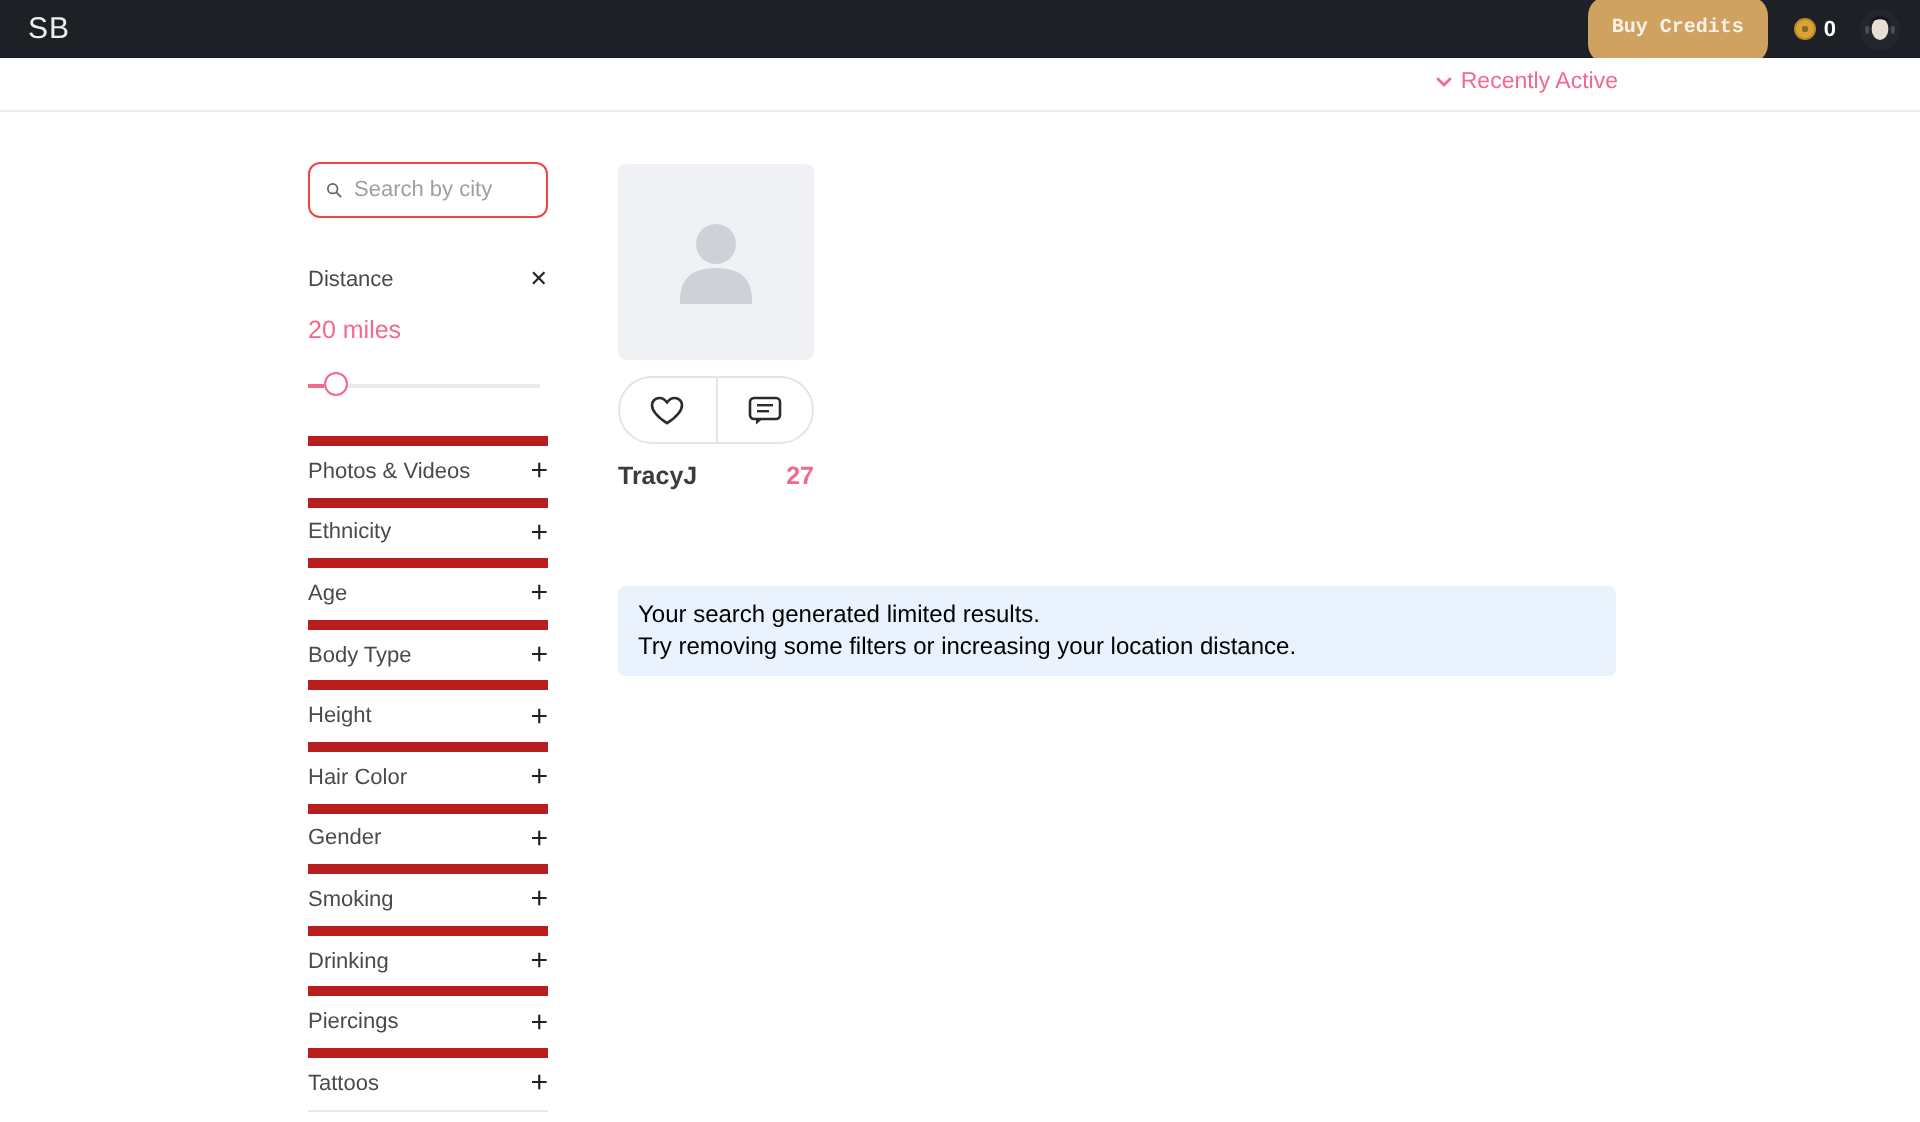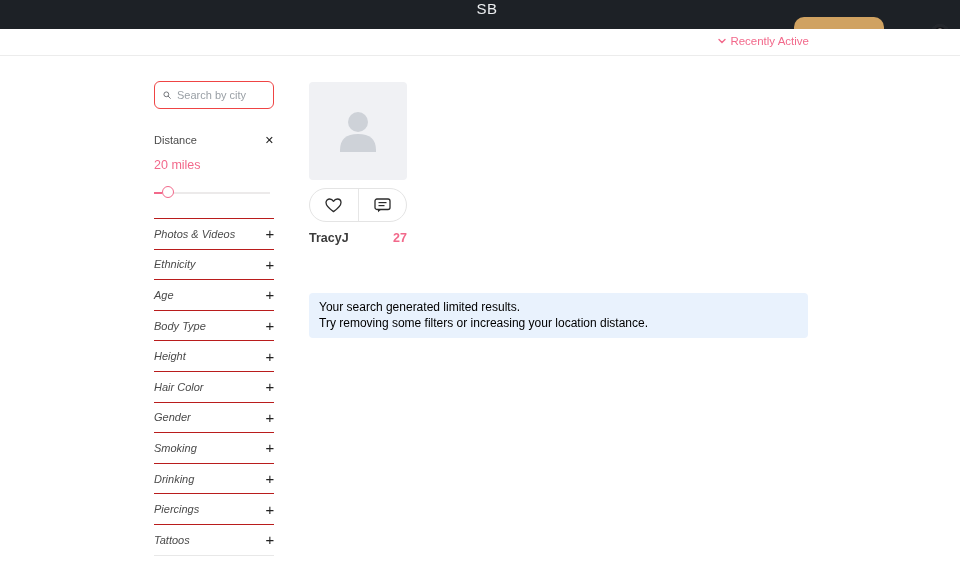--- a/index.html
+++ b/index.html
@@ -1,21 +1,21 @@
 <!DOCTYPE html>
 <html><head>
 <meta charset="utf-8">
 <style>
   * { margin:0; padding:0; box-sizing:border-box; }
   html,body { width:960px; height:561px; background:#fff; overflow:hidden;
               font-family:"Liberation Sans", sans-serif; }
 
   
   .navbar { position:absolute; left:0; top:0; width:960px; height:29px;
-            background:#1d2126; display:flex; align-items:center;flex-direction:column; }
+            background:#1d2126; display:flex; align-items:center; }
   .logo { color:#eceef0; font-size:15px; font-weight:400; letter-spacing:.5px;
           margin-left:14px; }
   .nav-items { display:flex; margin-left:22px; gap:21px; }
   .nav-item { color:#e7e9eb; font-size:12px; font-weight:700; cursor:pointer; }
   .nav-right { margin-left:auto; display:flex; align-items:center; margin-right:10px; }
   .buy-credits { background:#d0a261; border:none; border-radius:10px;
                  color:#f7f2e6; font-size:10px; font-weight:700;
                  padding:4px 12px; height:34px; cursor:pointer;
                  font-family:Liberation Mono, monospace; }
   .credits { display:flex; align-items:center; gap:4px; margin-left:13px; }
@@ -52,22 +52,22 @@
 
   .slider { position:relative; margin-top:14px; height:13px; }
   .slider-track { position:absolute; left:0; right:4px; top:6px; height:1.5px;
                   background:#eceaea; }
   .slider-fill { position:absolute; left:0; top:6px; height:1.5px; width:8px; }
   .slider-handle { position:absolute; left:8px; top:0; width:12px; height:12px;
                    background:#fff; border:1.5px solid; border-radius:50%;
                    cursor:pointer; }
 
   .filter-list { list-style:none; margin-top:19px; border-bottom:1px solid #e8e8e8; }
-  .filter-row { height:30.6px; border-top:1px solid #b91c1c; display:flex;
-                justify-content:space-between; align-items:center; cursor:pointer;font-style:italic; }
+  .filter-row { height:30.6px; border-top:5px solid #b91c1c; display:flex;
+                justify-content:space-between; align-items:center; cursor:pointer; }
   .filter-label { font-size:11px; color:#4a4a4a; }
   .plus { font-size:15px; font-weight:400; color:#222; line-height:1; }
 
   
   .result-card { position:absolute; left:309px; top:82px; width:98px; }
   .card-photo { width:98px; height:98px; background:#f0f1f4; border-radius:4px;
                 display:flex; align-items:center; justify-content:center; cursor:pointer; }
   .card-actions { margin-top:8px; height:34px; width:98px; background:#fff;
                   border:1px solid #e4e4e4; border-radius:17px; display:flex; }
   .action-btn { flex:1; display:flex; align-items:center; justify-content:center;

